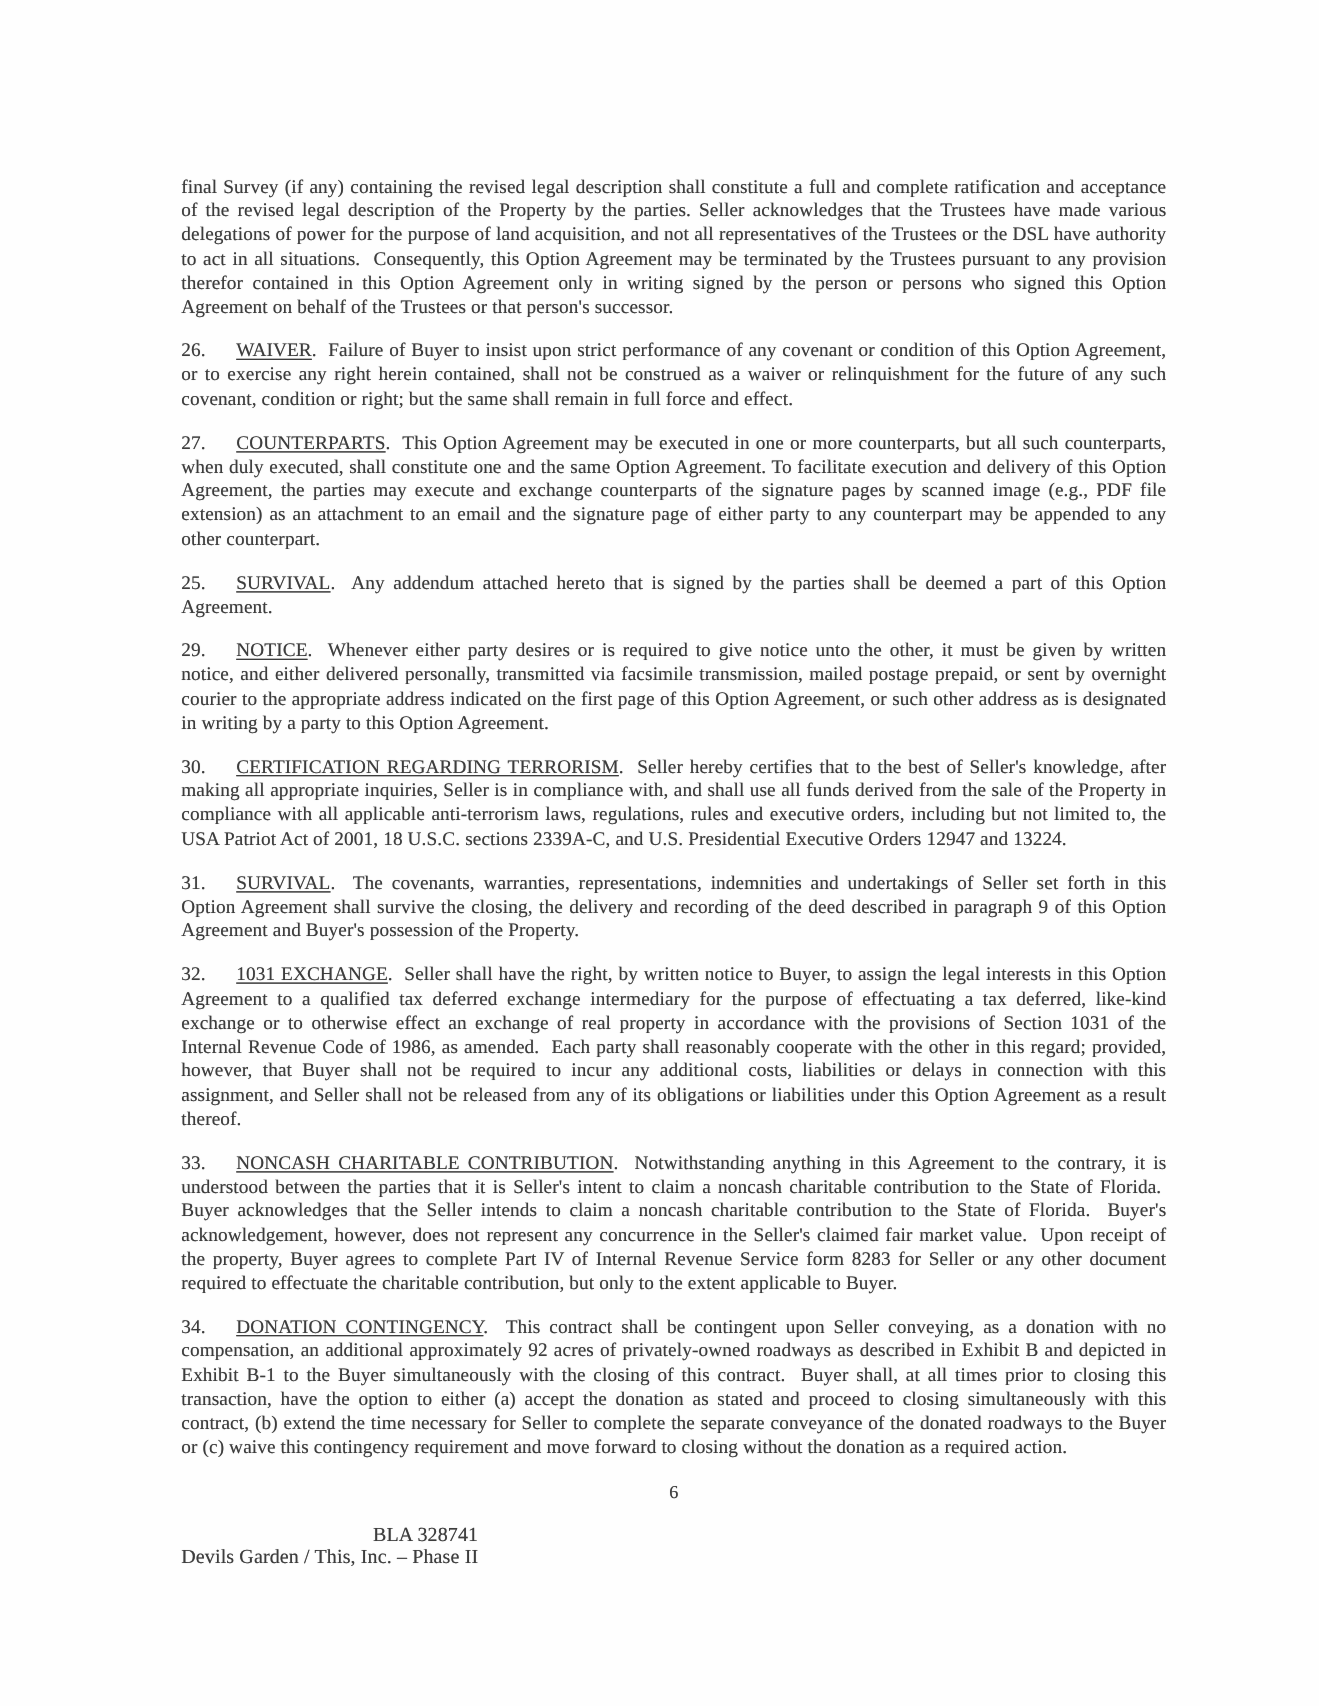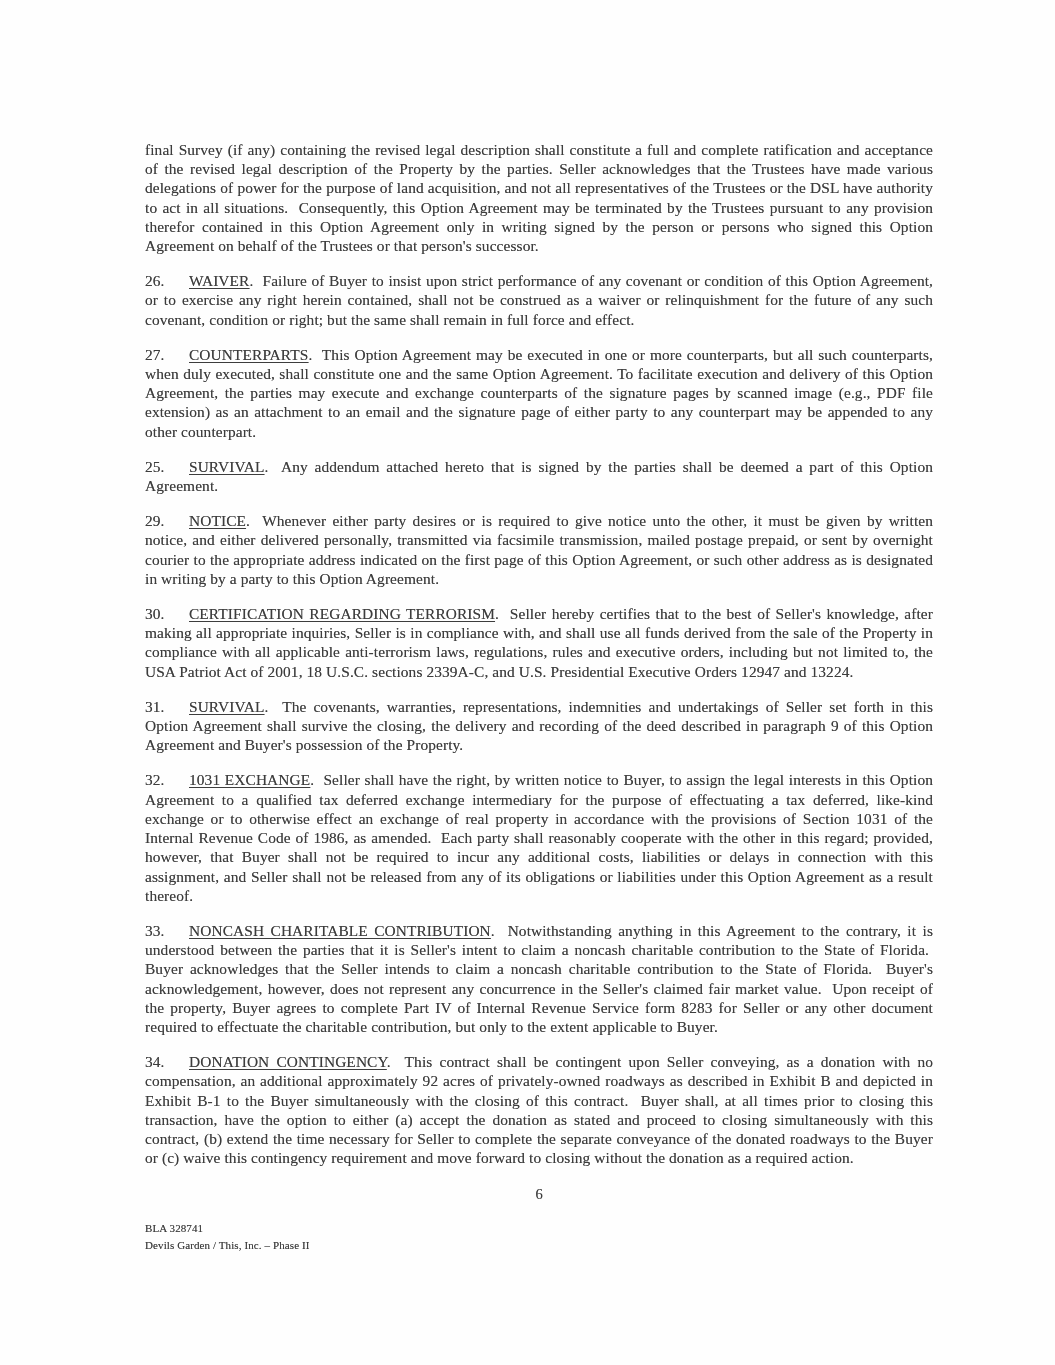--- a/index.html
+++ b/index.html
@@ -45,23 +45,24 @@
     top: 1186px;
     width: 788px;
     text-align: center;
     font-size: 14.5px;
     line-height: 16px;
   }
   .footer {
     position: absolute;
     left: 145px;
     top: 1220px;
-    font-size: 11px;
+    font-size: 16px;
     line-height: 17px;
     letter-spacing: 0.1px;
+    text-align: right;
   }
 </style>
 </head>
 <body>
 
 <div class="page">
   <div class="text-block">
     <p class="para">final Survey (if any) containing the revised legal description shall constitute a full and complete ratification and acceptance of the revised legal description of the Property by the parties. Seller acknowledges that the Trustees have made various delegations of power for the purpose of land acquisition, and not all representatives of the Trustees or the DSL have authority to act in all situations.&nbsp; Consequently, this Option Agreement may be terminated by the Trustees pursuant to any provision therefor contained in this Option Agreement only in writing signed by the person or persons who signed this Option Agreement on behalf of the Trustees or that person's successor.</p>
     <div id="sections">
   <p class="para"><span class="num">26.</span><span class="heading">WAIVER</span><span class="sep">.&nbsp; </span><span class="body-text">Failure of Buyer to insist upon strict performance of any covenant or condition of this Option Agreement, or to exercise any right herein contained, shall not be construed as a waiver or relinquishment for the future of any such covenant, condition or right; but the same shall remain in full force and effect.</span></p>

